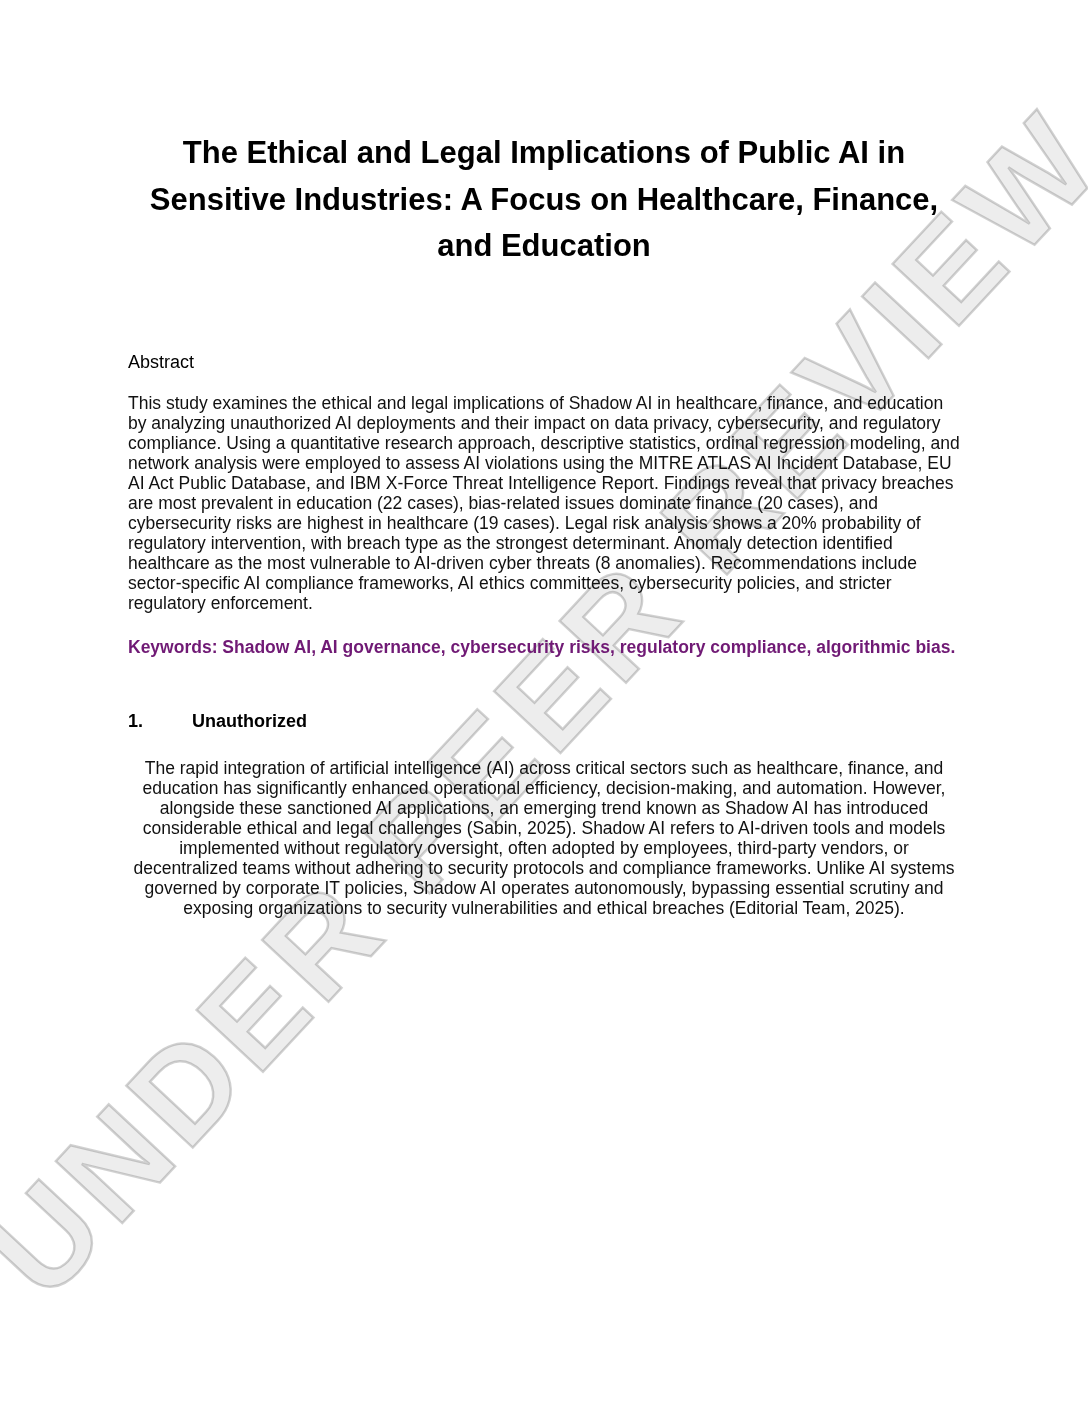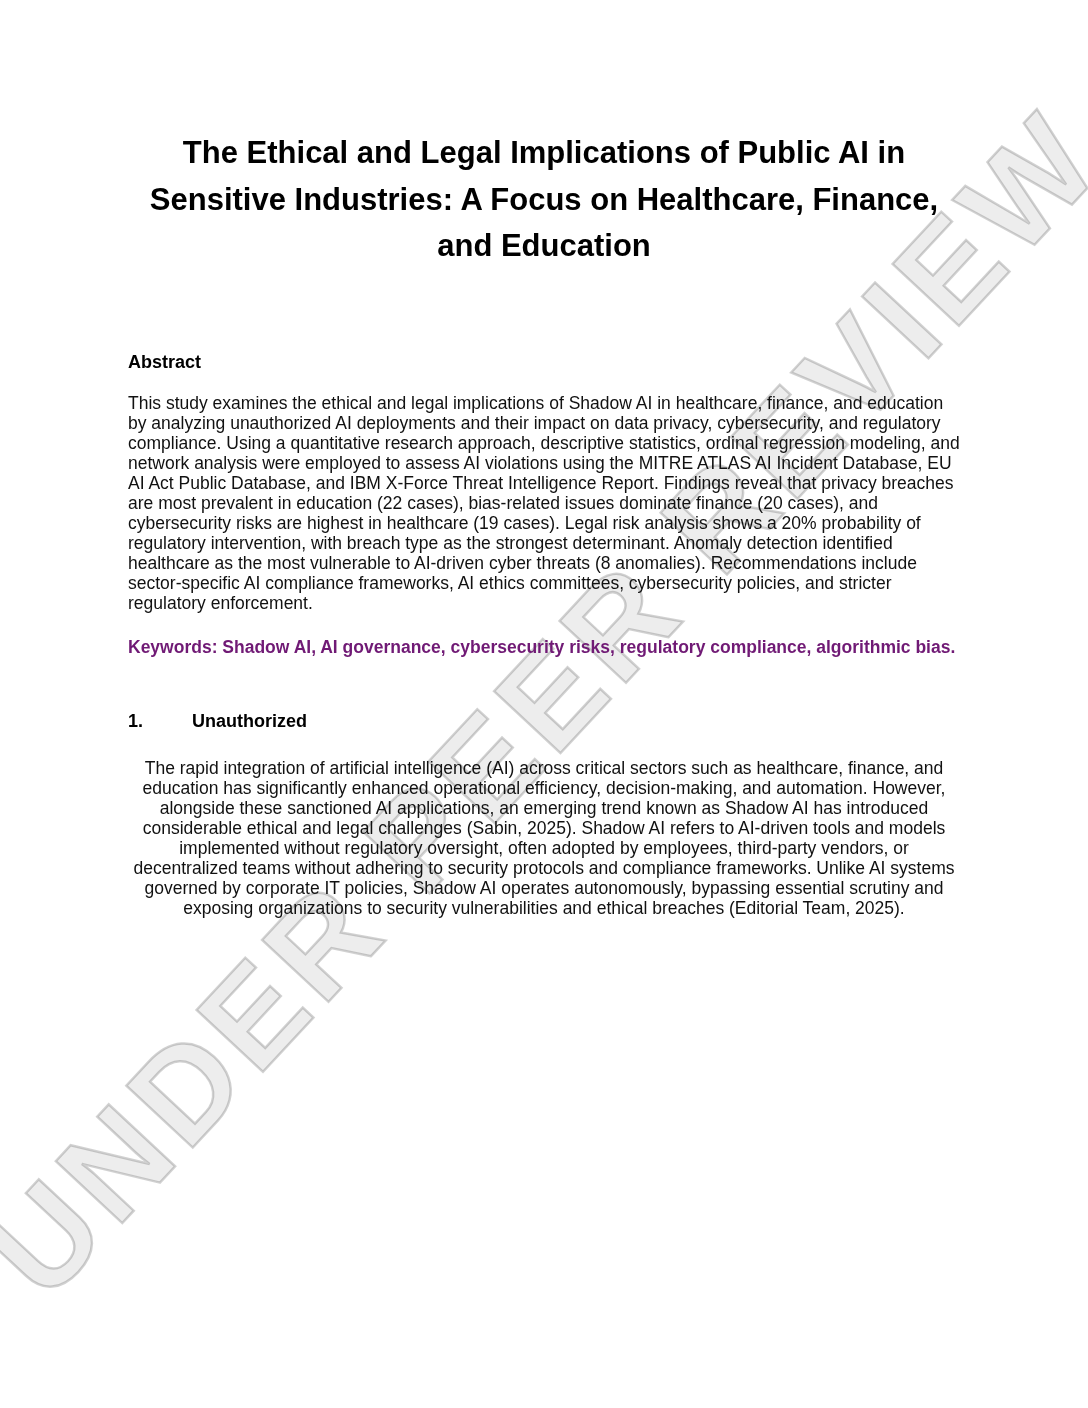--- a/index.html
+++ b/index.html
@@ -39,21 +39,21 @@
   .title {
     font-size: 31px;
     font-weight: bold;
     line-height: 1.5;
     text-align: center;
     color: #000000;
     margin-bottom: 82px;
   }
   .abstract-heading {
     font-size: 18px;
-    font-weight: bold;
+    font-weight: normal;
     color: #000000;
     margin-bottom: 20px;
   }
   .body-text {
     font-size: 17.5px;
     line-height: 20px;
     color: #111111;
   }
   .abstract-body {
     margin-bottom: 24px;

